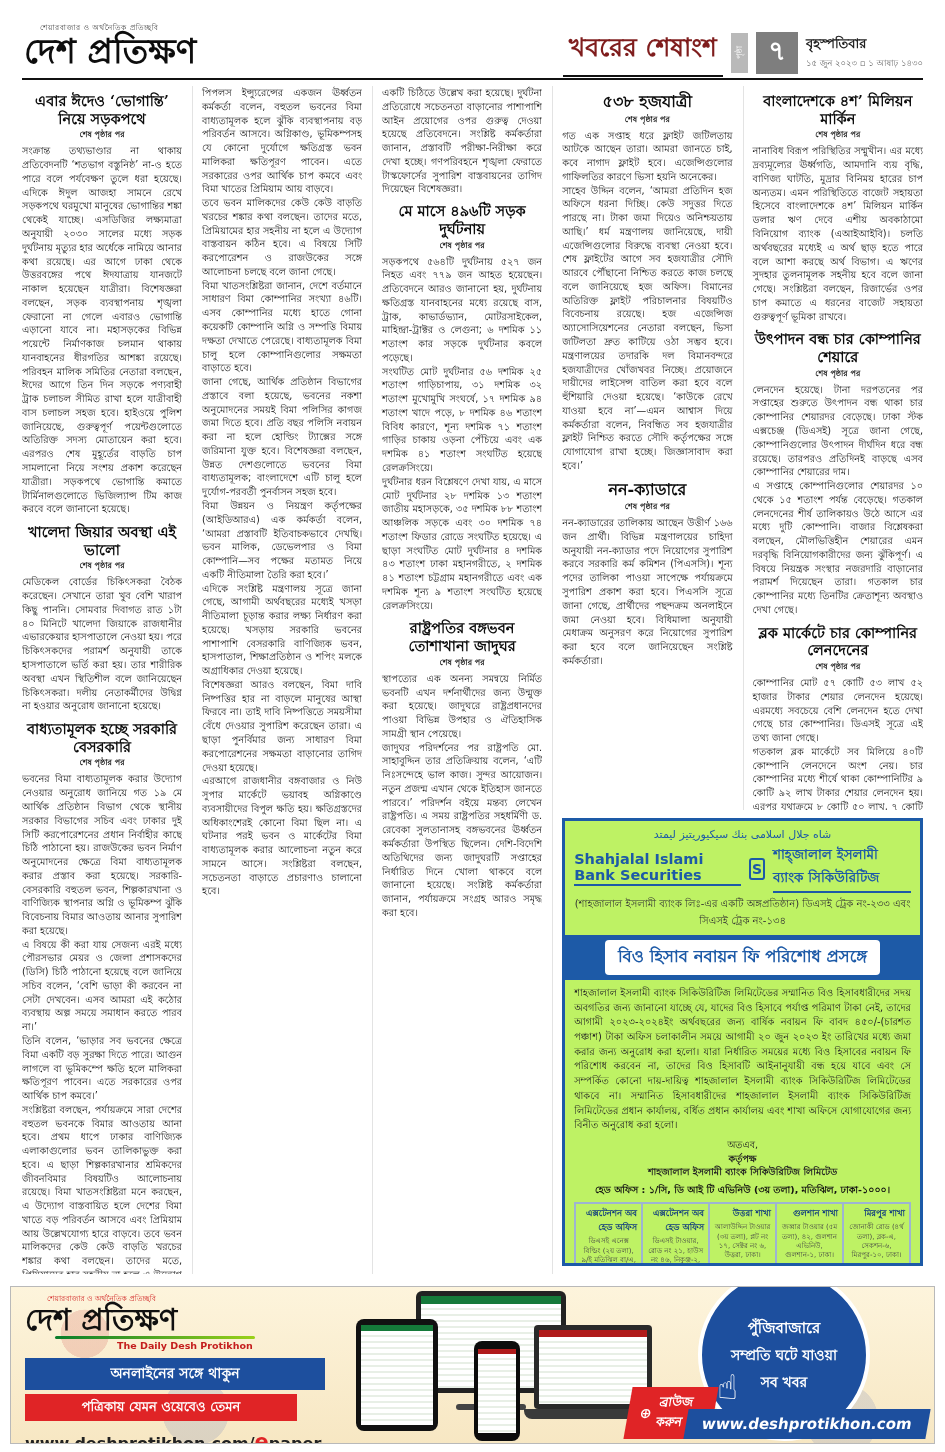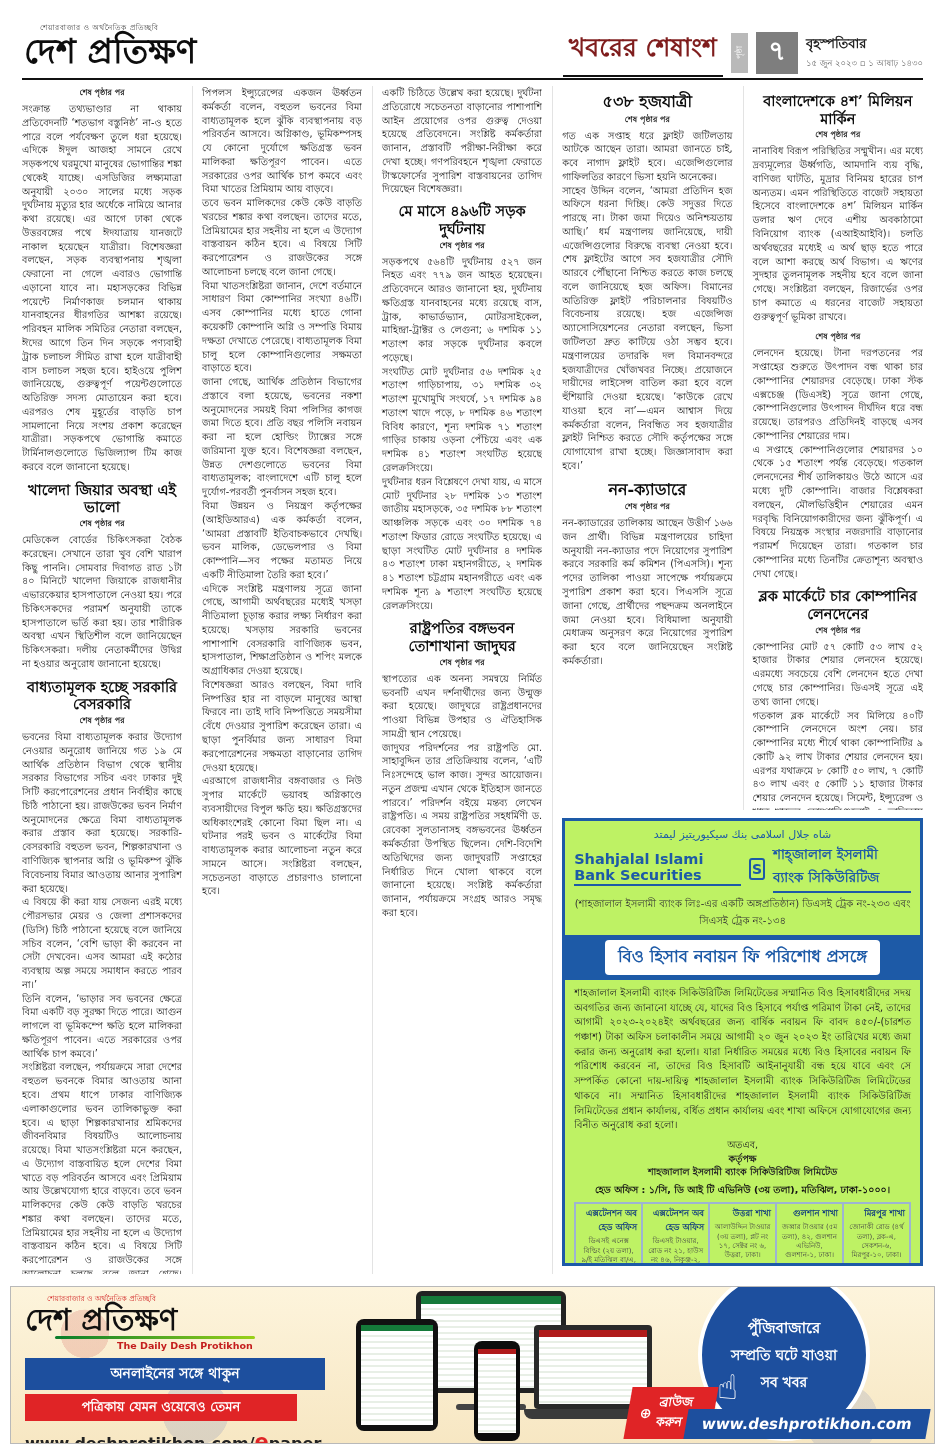--- a/index.html
+++ b/index.html
@@ -115,20 +115,21 @@
         <div class="dateline">১৫ জুন ২০২৩ ▫ ১ আষাঢ় ১৪৩০</div>
       </div>
     </div>
     <div class="rule"></div>
   </div>
 
   <div id="content">
 
     <div class="col c1 clip">
       <div class="article">
+        <div class="headline">এবার ঈদেও ‘ভোগান্তি’ নিয়ে সড়কপথে</div>
         <div class="continued">শেষ পৃষ্ঠার পর</div>
         <div class="body-text">সংক্রান্ত তথ্যভাণ্ডার না থাকায় প্রতিবেদনটি ‘শতভাগ বস্তুনিষ্ঠ’ না-ও হতে পারে বলে পর্যবেক্ষণ তুলে ধরা হয়েছে। এদিকে ঈদুল আজহা সামনে রেখে সড়কপথে ঘরমুখো মানুষের ভোগান্তির শঙ্কা থেকেই যাচ্ছে। এসডিজির লক্ষ্যমাত্রা অনুযায়ী ২০৩০ সালের মধ্যে সড়ক দুর্ঘটনায় মৃত্যুর হার অর্ধেকে নামিয়ে আনার কথা রয়েছে। এর আগে ঢাকা থেকে উত্তরবঙ্গের পথে ঈদযাত্রায় যানজটে নাকাল হয়েছেন যাত্রীরা। বিশেষজ্ঞরা বলছেন, সড়ক ব্যবস্থাপনায় শৃঙ্খলা ফেরানো না গেলে এবারও ভোগান্তি এড়ানো যাবে না। মহাসড়কের বিভিন্ন পয়েন্টে নির্মাণকাজ চলমান থাকায় যানবাহনের ধীরগতির আশঙ্কা রয়েছে। পরিবহন মালিক সমিতির নেতারা বলছেন, ঈদের আগে তিন দিন সড়কে পণ্যবাহী ট্রাক চলাচল সীমিত রাখা হলে যাত্রীবাহী বাস চলাচল সহজ হবে। হাইওয়ে পুলিশ জানিয়েছে, গুরুত্বপূর্ণ পয়েন্টগুলোতে অতিরিক্ত সদস্য মোতায়েন করা হবে। এরপরও শেষ মুহূর্তের বাড়তি চাপ সামলানো নিয়ে সংশয় প্রকাশ করেছেন যাত্রীরা। সড়কপথে ভোগান্তি কমাতে টার্মিনালগুলোতে ভিজিল্যান্স টিম কাজ করবে বলে জানানো হয়েছে।</div>
       </div>
       <div class="article">
         <div class="headline">খালেদা জিয়ার অবস্থা এই ভালো</div>
         <div class="continued">শেষ পৃষ্ঠার পর</div>
         <div class="body-text">মেডিকেল বোর্ডের চিকিৎসকরা বৈঠক করেছেন। সেখানে তারা খুব বেশি খারাপ কিছু পাননি। সোমবার দিবাগত রাত ১টা ৪০ মিনিটে খালেদা জিয়াকে রাজধানীর এভারকেয়ার হাসপাতালে নেওয়া হয়। পরে চিকিৎসকদের পরামর্শ অনুযায়ী তাকে হাসপাতালে ভর্তি করা হয়। তার শারীরিক অবস্থা এখন স্থিতিশীল বলে জানিয়েছেন চিকিৎসকরা। দলীয় নেতাকর্মীদের উদ্বিগ্ন না হওয়ার অনুরোধ জানানো হয়েছে।</div>
       </div>
       <div class="article">
         <div class="headline">বাধ্যতামূলক হচ্ছে সরকারি বেসরকারি</div>
@@ -183,20 +184,21 @@
             <div class="body-text">নন-ক্যাডারের তালিকায় আছেন উত্তীর্ণ ১৬৬ জন প্রার্থী। বিভিন্ন মন্ত্রণালয়ের চাহিদা অনুযায়ী নন-ক্যাডার পদে নিয়োগের সুপারিশ করবে সরকারি কর্ম কমিশন (পিএসসি)। শূন্য পদের তালিকা পাওয়া সাপেক্ষে পর্যায়ক্রমে সুপারিশ প্রকাশ করা হবে। পিএসসি সূত্রে জানা গেছে, প্রার্থীদের পছন্দক্রম অনলাইনে জমা নেওয়া হবে। বিধিমালা অনুযায়ী মেধাক্রম অনুসরণ করে নিয়োগের সুপারিশ করা হবে বলে জানিয়েছেন সংশ্লিষ্ট কর্মকর্তারা।</div>
           </div>
         </div>
         <div class="col clip">
           <div class="article">
             <div class="headline">বাংলাদেশকে ৪শ’ মিলিয়ন মার্কিন</div>
             <div class="continued">শেষ পৃষ্ঠার পর</div>
             <div class="body-text">নানাবিধ বিরূপ পরিস্থিতির সম্মুখীন। এর মধ্যে দ্রব্যমূল্যের ঊর্ধ্বগতি, আমদানি ব্যয় বৃদ্ধি, বাণিজ্য ঘাটতি, মুদ্রার বিনিময় হারের চাপ অন্যতম। এমন পরিস্থিতিতে বাজেট সহায়তা হিসেবে বাংলাদেশকে ৪শ’ মিলিয়ন মার্কিন ডলার ঋণ দেবে এশীয় অবকাঠামো বিনিয়োগ ব্যাংক (এআইআইবি)। চলতি অর্থবছরের মধ্যেই এ অর্থ ছাড় হতে পারে বলে আশা করছে অর্থ বিভাগ। এ ঋণের সুদহার তুলনামূলক সহনীয় হবে বলে জানা গেছে। সংশ্লিষ্টরা বলছেন, রিজার্ভের ওপর চাপ কমাতে এ ধরনের বাজেট সহায়তা গুরুত্বপূর্ণ ভূমিকা রাখবে।</div>
           </div>
           <div class="article">
+            <div class="headline">উৎপাদন বন্ধ চার কোম্পানির শেয়ারে</div>
             <div class="continued">শেষ পৃষ্ঠার পর</div>
             <div class="body-text">লেনদেন হয়েছে। টানা দরপতনের পর সপ্তাহের শুরুতে উৎপাদন বন্ধ থাকা চার কোম্পানির শেয়ারদর বেড়েছে। ঢাকা স্টক এক্সচেঞ্জ (ডিএসই) সূত্রে জানা গেছে, কোম্পানিগুলোর উৎপাদন দীর্ঘদিন ধরে বন্ধ রয়েছে। তারপরও প্রতিদিনই বাড়ছে এসব কোম্পানির শেয়ারের দাম।
 এ সপ্তাহে কোম্পানিগুলোর শেয়ারদর ১০ থেকে ১৫ শতাংশ পর্যন্ত বেড়েছে। গতকাল লেনদেনের শীর্ষ তালিকায়ও উঠে আসে এর মধ্যে দুটি কোম্পানি। বাজার বিশ্লেষকরা বলছেন, মৌলভিত্তিহীন শেয়ারের এমন দরবৃদ্ধি বিনিয়োগকারীদের জন্য ঝুঁকিপূর্ণ। এ বিষয়ে নিয়ন্ত্রক সংস্থার নজরদারি বাড়ানোর পরামর্শ দিয়েছেন তারা। গতকাল চার কোম্পানির মধ্যে তিনটির ক্রেতাশূন্য অবস্থাও দেখা গেছে।</div>
           </div>
           <div class="article">
             <div class="headline">ব্লক মার্কেটে চার কোম্পানির লেনদেনের</div>
             <div class="continued">শেষ পৃষ্ঠার পর</div>
             <div class="body-text">কোম্পানির মোট ৫৭ কোটি ৫৩ লাখ ৫২ হাজার টাকার শেয়ার লেনদেন হয়েছে। এরমধ্যে সবচেয়ে বেশি লেনদেন হতে দেখা গেছে চার কোম্পানির। ডিএসই সূত্রে এই তথ্য জানা গেছে।
 গতকাল ব্লক মার্কেটে সব মিলিয়ে ৪০টি কোম্পানি লেনদেনে অংশ নেয়। চার কোম্পানির মধ্যে শীর্ষে থাকা কোম্পানিটির ৯ কোটি ৯২ লাখ টাকার শেয়ার লেনদেন হয়। এরপর যথাক্রমে ৮ কোটি ৫০ লাখ, ৭ কোটি ৪৩ লাখ এবং ৫ কোটি ১১ হাজার টাকার শেয়ার লেনদেন হয়েছে। সিমেন্ট, ইন্স্যুরেন্স ও খাদ্য খাতের কোম্পানিগুলোই এ তালিকায় এগিয়ে ছিল বলে জানিয়েছে ডিএসই।</div>
           </div>

